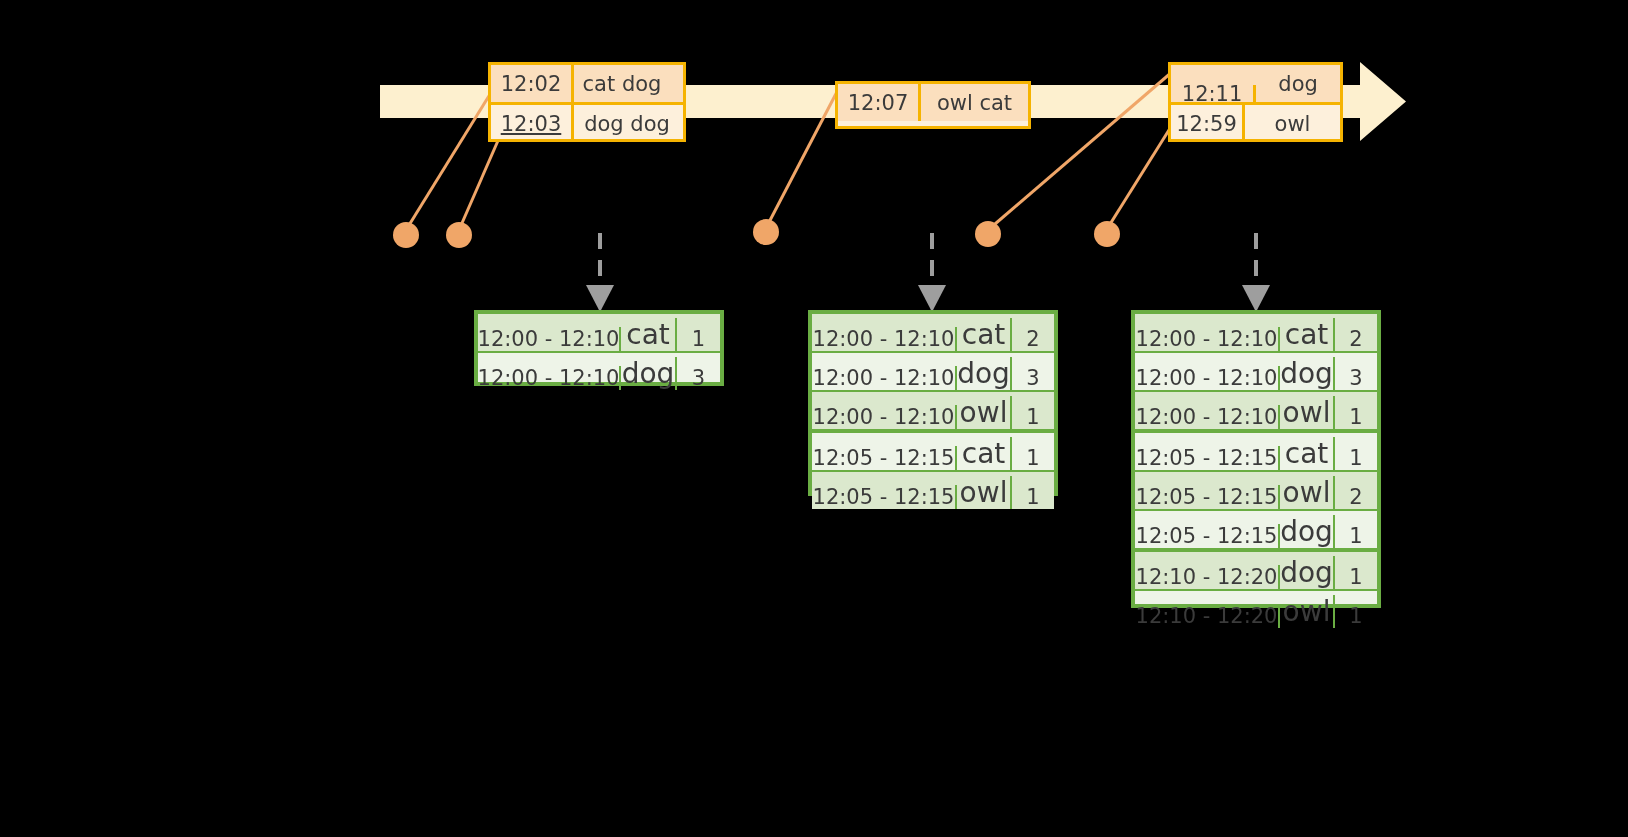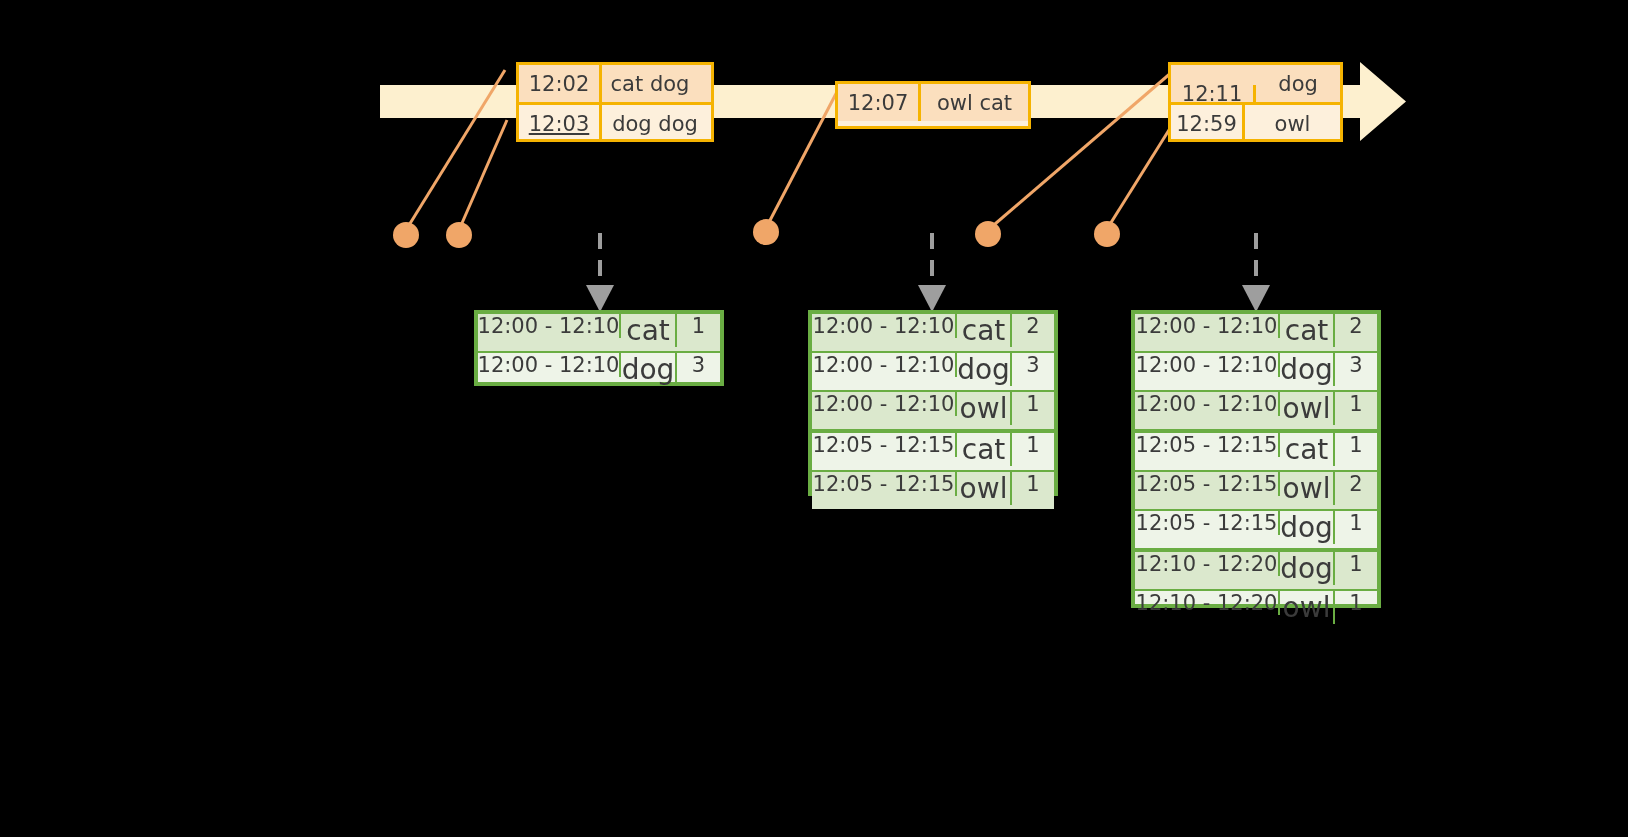--- a/index.html
+++ b/index.html
@@ -16,21 +16,21 @@
   .evt .row.alt{background:#fbdfbe;}
   .evt .c-time{display:flex;align-items:center;justify-content:center;
        border-right:3px solid #f5b301;box-sizing:border-box;
        font-size:21px;color:#3b3b3b;}
   .evt .c-val{display:flex;align-items:center;justify-content:center;
        box-sizing:border-box;font-size:21px;color:#3b3b3b;}
 
   
   .res{position:absolute;border:4px solid #6aad43;box-sizing:border-box;
        background:#eef4e8;}
-  .res .row{display:flex;align-items:flex-start;height:37px;}
+  .res .row{display:flex;align-items:flex-end;height:37px;}
   .res .row.shade{background:#dbe8cd;}
   .res .row + .row{border-top:2px solid #6aad43;}
   .res .row.grpsep{border-top:4px solid #6aad43;}
   .res .c-win{display:flex;align-items:center;justify-content:center;
        border-right:2px solid #6aad43;box-sizing:border-box;
        font-size:21px;color:#3b3b3b;white-space:nowrap;}
   .res .c-key{display:flex;align-items:center;justify-content:center;
        border-right:2px solid #6aad43;box-sizing:border-box;
        font-size:28px;color:#3b3b3b;}
   .res .c-cnt{display:flex;align-items:center;justify-content:center;
@@ -68,21 +68,21 @@
       <line x1="932" y1="233" x2="932" y2="288" stroke-dasharray="16 11"></line>
       <line x1="1256" y1="233" x2="1256" y2="288" stroke-dasharray="16 11"></line>
     </g>
     <g fill="#9e9e9e">
       <path d="M586,285 L614,285 L600,312 Z"></path>
       <path d="M918,285 L946,285 L932,312 Z"></path>
       <path d="M1242,285 L1270,285 L1256,312 Z"></path>
     </g>
   </svg>
 
-  <div class="evt" style="left:516px;top:62px;width:198px;height:80px;">
+  <div class="evt" style="left:488px;top:62px;width:198px;height:80px;">
     <div class="row alt">
       <div class="c-time" style="width:83px;">12:02</div>
       <div class="c-val" style="width:96px;">cat dog</div>
     </div>
     <div class="row">
       <div class="c-time" style="width:83px;text-decoration:underline;">12:03</div>
       <div class="c-val" style="width:106px;">dog dog</div>
     </div>
   </div>
 

